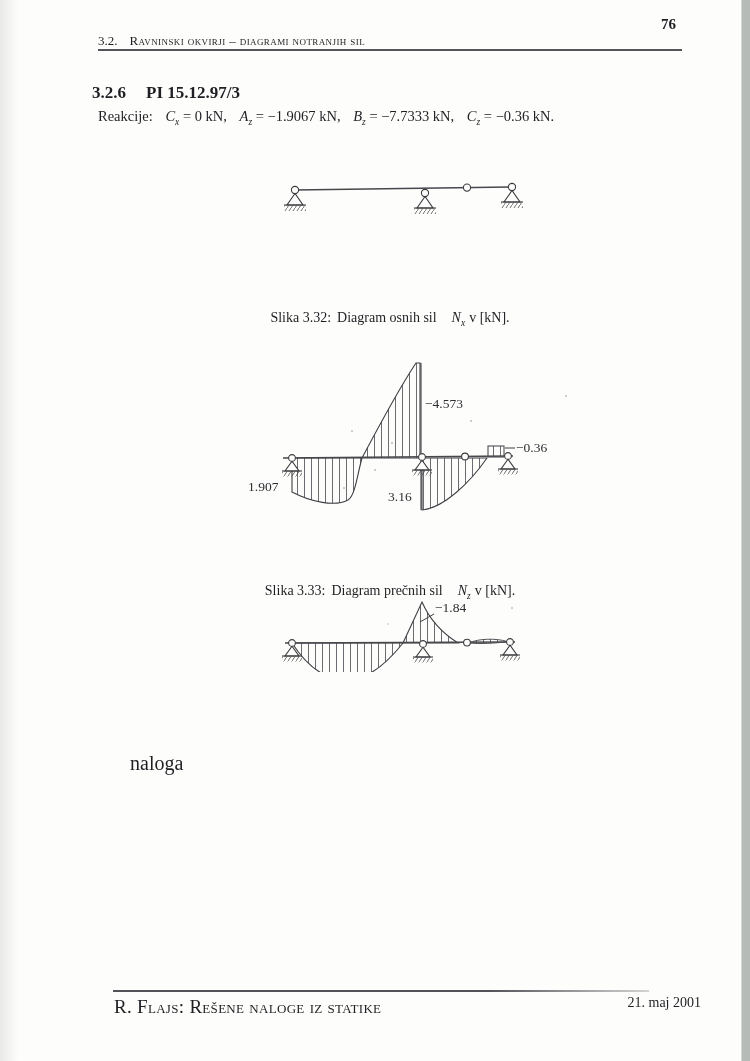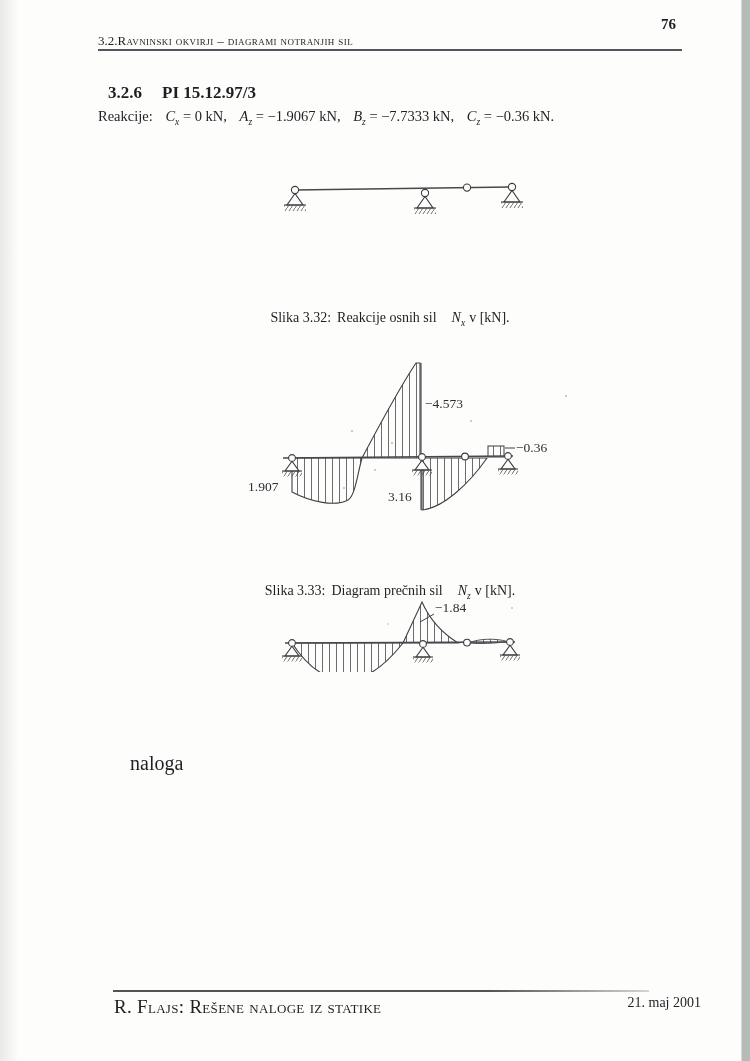--- a/index.html
+++ b/index.html
@@ -2,25 +2,25 @@
 <html><head>
 <meta charset="utf-8">
 <style>
   html,body{margin:0;padding:0;background:#d9dad8;}
   .page{position:relative;width:750px;height:1061px;background:#fdfdfc;overflow:hidden;
         font-family:"Liberation Serif","DejaVu Serif",serif;color:#1f1f23;}
   .edge-right{position:absolute;right:0;top:0;bottom:0;width:8px;background:#b5bcb7;border-left:1px solid #d4d8d4;}
   .edge-left-shade{position:absolute;left:0;top:0;bottom:0;width:18px;
         background:linear-gradient(90deg,rgba(150,156,152,.20),rgba(150,156,152,0));}
   .running-head{position:absolute;left:98px;top:33px;font-size:13px;white-space:nowrap;}
-  .rh-num{font-family:Liberation Serif, serif;}
+  .rh-num{margin-right:12px;font-family:Liberation Serif, serif;}
   .rh-title{font-variant:small-caps;letter-spacing:.4px;}
   .page-num{position:absolute;left:661px;top:16px;font-weight:bold;font-size:15px;}
   .head-rule{position:absolute;left:98px;top:49px;width:584px;height:2px;background:#54545a;}
-  .section-heading{position:absolute;left:108px;top:83px;font-size:17px;font-weight:bold;white-space:nowrap;}
+  .section-heading{position:absolute;left:92px;top:83px;font-size:17px;font-weight:bold;white-space:nowrap;}
   .sec-num{margin-right:20px;}
   .reactions{position:absolute;left:98px;top:108px;font-size:14.5px;white-space:nowrap;}
   .reactions .math{font-style:italic;}
   .reactions sub{font-size:9.5px;font-style:italic;}
   .reaction-item{margin-left:9px;margin-top:8px;}
   .caption{position:absolute;left:98px;width:584px;text-align:center;font-size:14px;white-space:nowrap;}
   .caption .cap-label{margin-right:6px;}
   .caption .math{font-style:italic;margin-left:15px;}
   .caption sub{font-size:9.5px;font-style:italic;}
   .caption .unit{margin-left:4px;margin-top:12px;}
@@ -90,21 +90,21 @@
 
     <g transform="translate(234,21)">
       <path d="M 0 3.5 L -8 15 L 8 15 Z" fill="#fdfdfc" stroke="#3c3c40" stroke-width="1.1"></path>
       <line x1="-11" y1="15" x2="11" y2="15" stroke="#3c3c40" stroke-width="1.1"></line>
       <rect x="-11" y="15.5" width="22" height="5.5" fill="url(#ghatch)"></rect>
       <circle cx="0" cy="0" r="3.6" fill="#fdfdfc" stroke="#3c3c40" stroke-width="1.1"></circle>
     </g>
   </svg>
 
   <div class="caption" style="top:310px">
-    <span class="cap-label">Slika 3.32:</span><span>Reakcije osnih sil</span><span class="math"><span>N</span><sub>x</sub></span><span class="unit">v [kN].</span>
+    <span class="cap-label">Slika 3.32:</span><span>Diagram osnih sil</span><span class="math"><span>N</span><sub>x</sub></span><span class="unit">v [kN].</span>
   </div>
 
   <svg class="figure" style="left:245px;top:352px" width="332" height="172" viewBox="0 0 332 172">
 
     <path d="M 47 106 L 47 140 C 66 150 90 155 103 148 C 110 144 112 124 117 106 Z" fill="url(#vhatch)" stroke="#3f3f44" stroke-width="1.1"></path>
     <path d="M 117 106 C 135 72 155 35 171 11 L 175 11 L 175 106 Z" fill="url(#vhatch)" stroke="#3f3f44" stroke-width="1.1"></path>
     <path d="M 177 106 L 177 158 C 198 156 224 132 242 106 Z" fill="url(#vhatch)" stroke="#3f3f44" stroke-width="1.1"></path>
     <rect x="243" y="94" width="16" height="11" fill="url(#vhatch)" stroke="#3f3f44" stroke-width="1"></rect>
 
     <line x1="38" y1="106" x2="268" y2="104" stroke="#47474c" stroke-width="1.5"></line>

